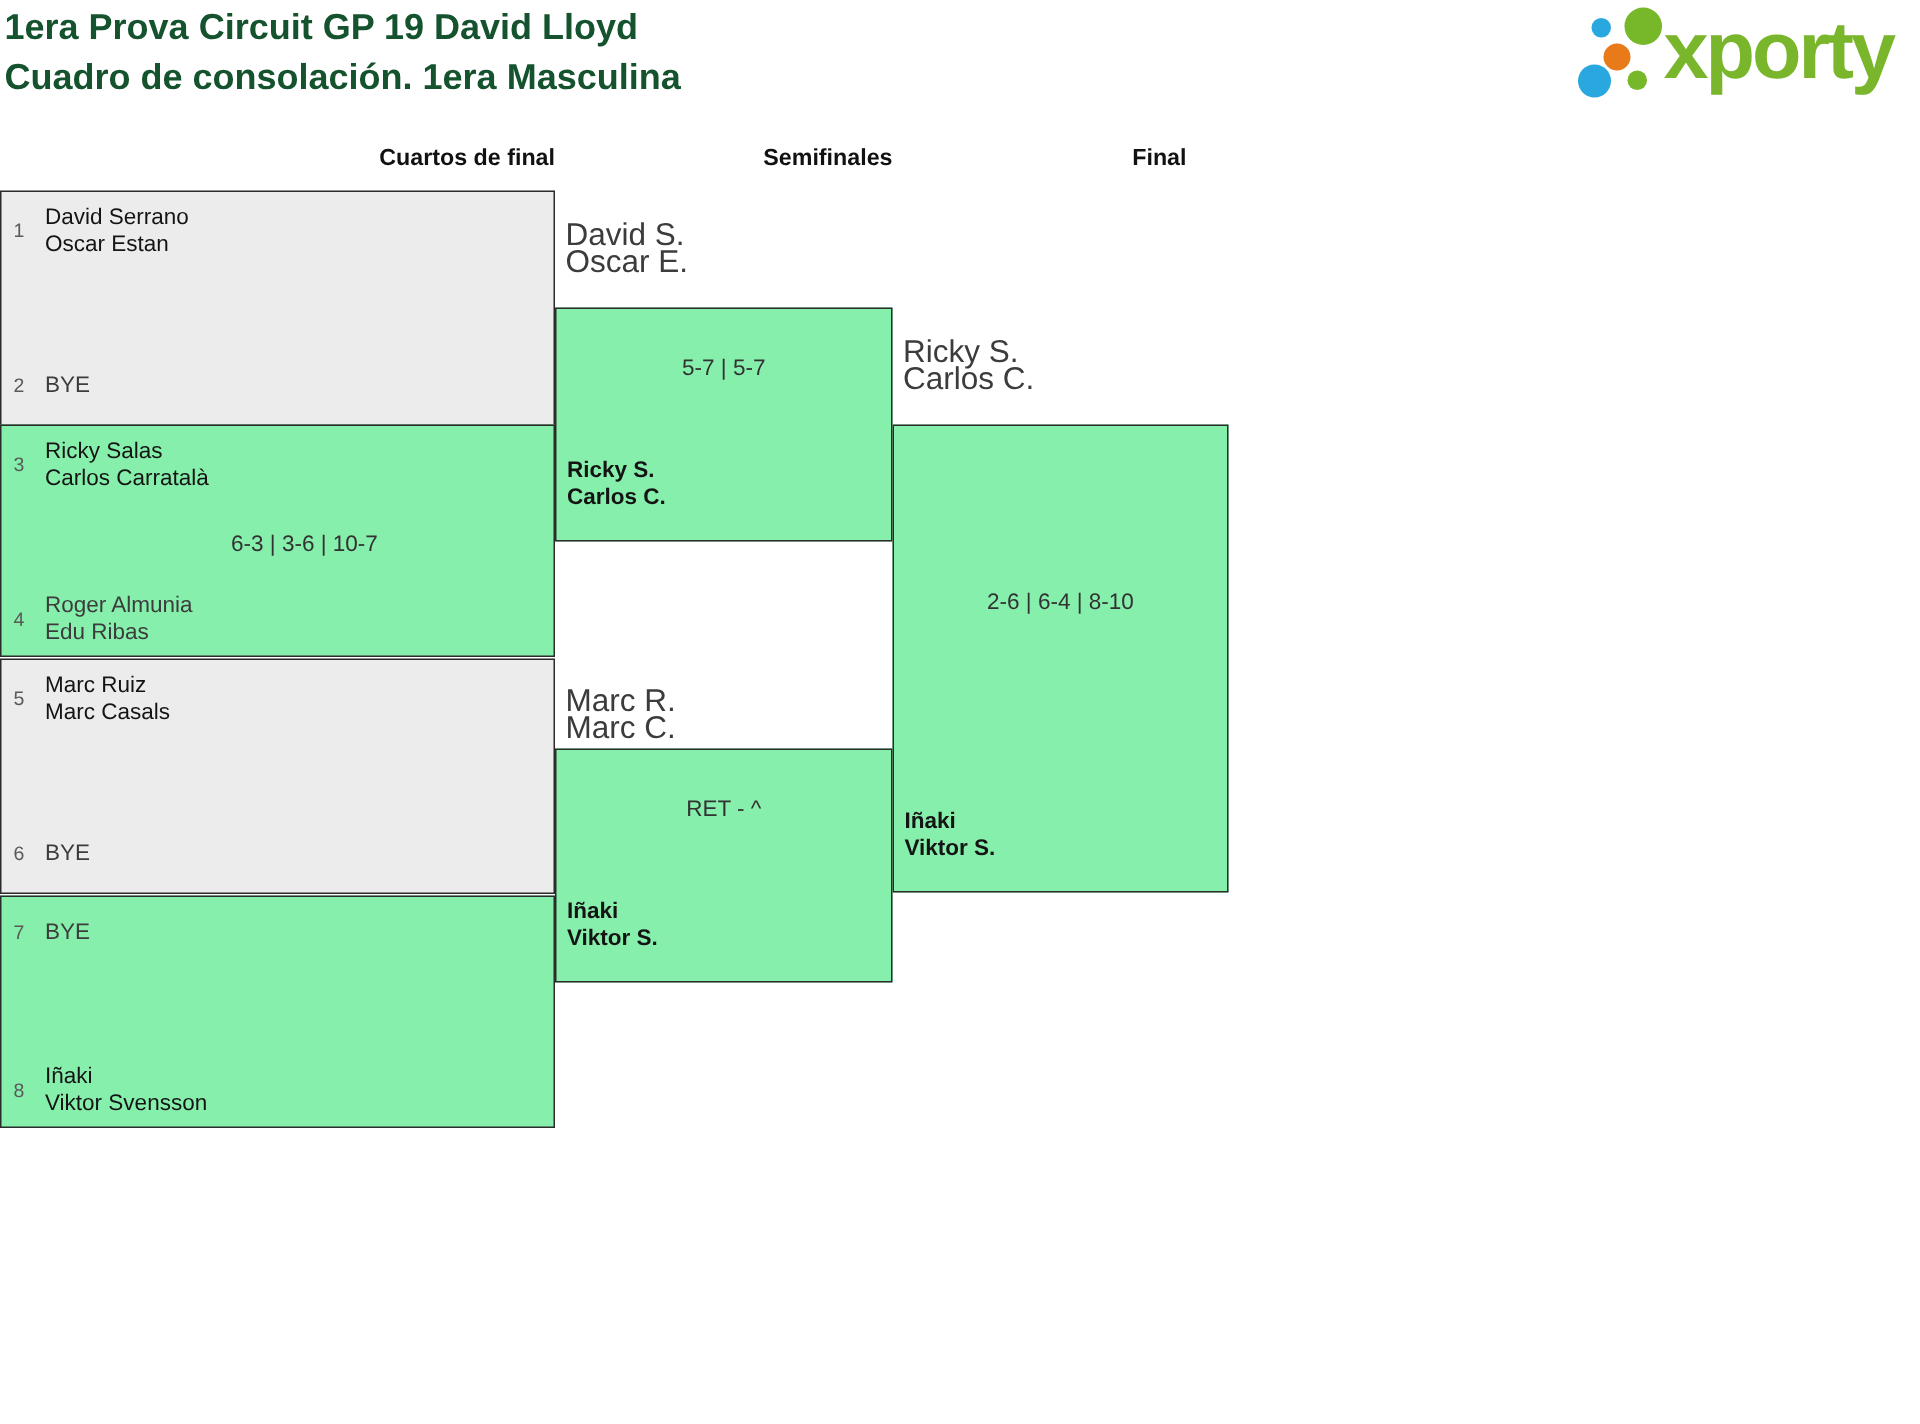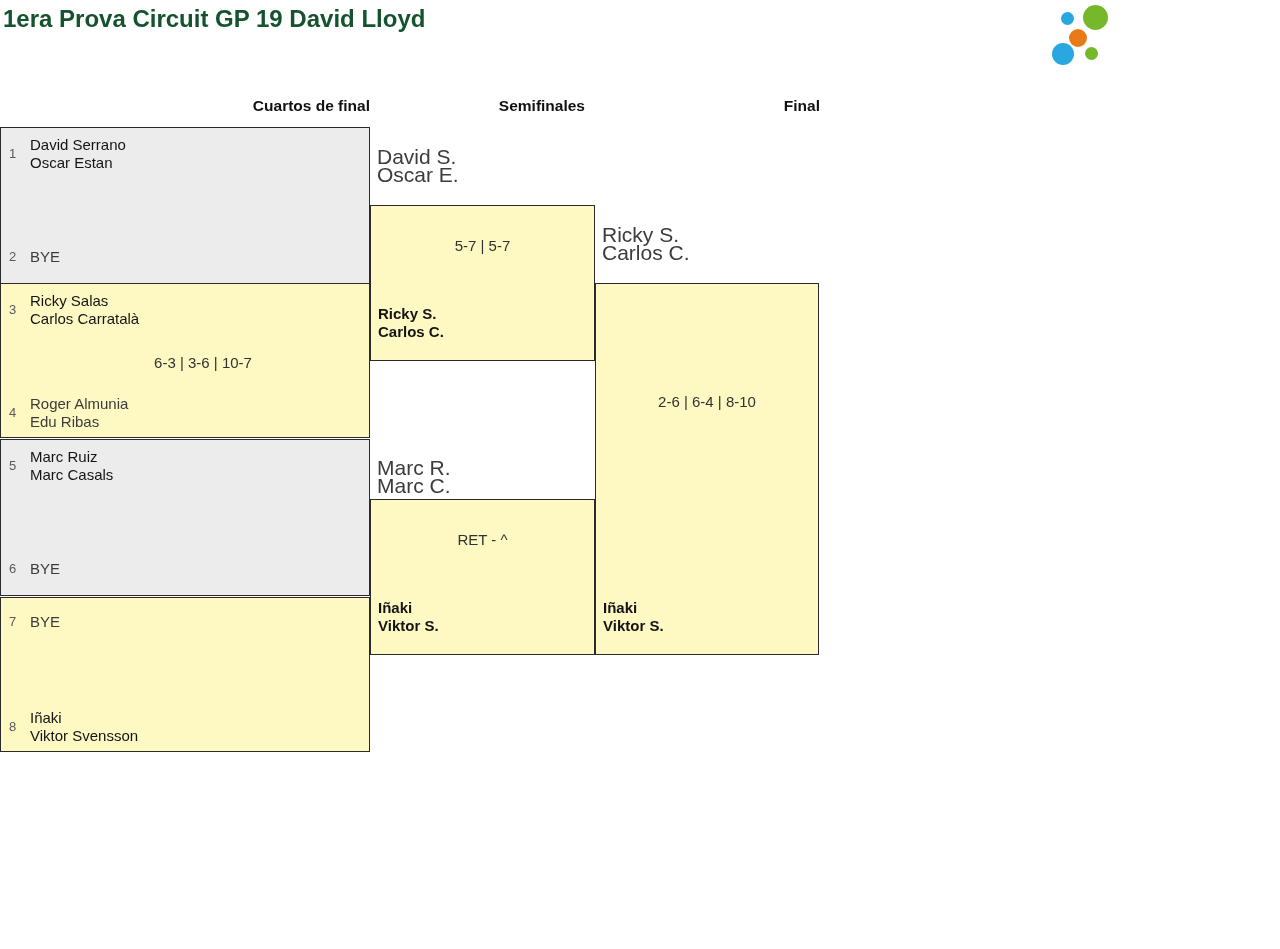--- a/index.html
+++ b/index.html
@@ -18,35 +18,35 @@
   .dot.blue-sm{left:13px;top:12px;width:13px;height:13px;background:#29a8e0;}
   .dot.orange-md{left:21px;top:29px;width:18px;height:18px;background:#e87a1a;}
   .dot.blue-lg{left:4px;top:43px;width:22px;height:22px;background:#29a8e0;}
   .dot.green-sm{left:37px;top:47px;width:13px;height:13px;background:#76b82a;}
   .wordmark{position:absolute;left:61px;top:1px;font-size:54px;font-weight:700;
             letter-spacing:-2px;color:#7ab62c;line-height:66px;}
 
   
   .round-header{position:absolute;top:97px;font-size:15.5px;font-weight:700;color:#111;text-align:right;}
   .round-header.r1{left:0;width:370px;}
-  .round-header.r2{left:360px;width:225px;}
-  .round-header.r3{left:595px;width:225px;}
+  .round-header.r2{left:370px;width:225px;}
+  .round-header.r3{left:566px;width:225px;}
 
   
-  .box{position:absolute;border:1px solid #2b2b2b;box-sizing:border-box;background:#fef9c3;}
+  .box{position:absolute;border:1px solid #2b2b2b;box-sizing:border-box;background:#86efac;}
   .box.shaded{background:#ececec;}
   .qf{left:0;width:370px;}
   .qf1{top:127px;height:157px;}
   .qf2{top:283px;height:155px;}
   .qf3{top:439px;height:157px;}
   .qf4{top:597px;height:155px;}
   .sf{left:370px;width:225px;height:156px;}
   .sf1{top:205px;}
   .sf2{top:499px;}
-  .final-box{left:595px;top:283px;width:224px;height:372px;}
+  .final-box{left:595px;top:283px;width:224px;height:312px;}
 
   .slot{position:absolute;left:8px;right:8px;display:flex;align-items:center;gap:8px;}
   .slot.top2{top:8px;}          
   .slot.top1{top:15px;}         
   .slot.bot2{bottom:7px;}       
   .slot.bot1{bottom:18px;}      
 
   .seed{min-width:13px;font-size:13px;color:#5a5a5a;text-align:left;flex:0 0 auto;}
   .team{font-size:15px;line-height:17.5px;color:#3c3c3c;white-space:pre-line;}
   .team.winner{font-weight:400;color:#141414;}
@@ -63,27 +63,29 @@
   .feed-label.sf1-top{left:377px;top:148px;}
   .feed-label.sf2-top{left:377px;top:459px;text-align:center;}
   .feed-label.final-top{left:602px;top:226px;}
 </style>
 </head>
 <body>
 
 <div id="page">
 
   <div class="title l1">1era Prova Circuit GP 19 David Lloyd</div>
+  <div class="title l2">Cuadro de consolación. 1era Masculina</div>
 
   <div class="logo">
     <span class="dot blue-sm"></span>
     <span class="dot green-lg"></span>
     <span class="dot orange-md"></span>
     <span class="dot blue-lg"></span>
     <span class="dot green-sm"></span>
+    <span class="wordmark">xporty</span>
   </div>
 
   <div class="round-header r1">Cuartos de final</div>
   <div class="round-header r2">Semifinales</div>
   <div class="round-header r3">Final</div>
 
   <div class="box qf qf1 shaded">
     <div class="slot top2">
       <span class="seed">1</span>
       <span class="team winner">David Serrano

